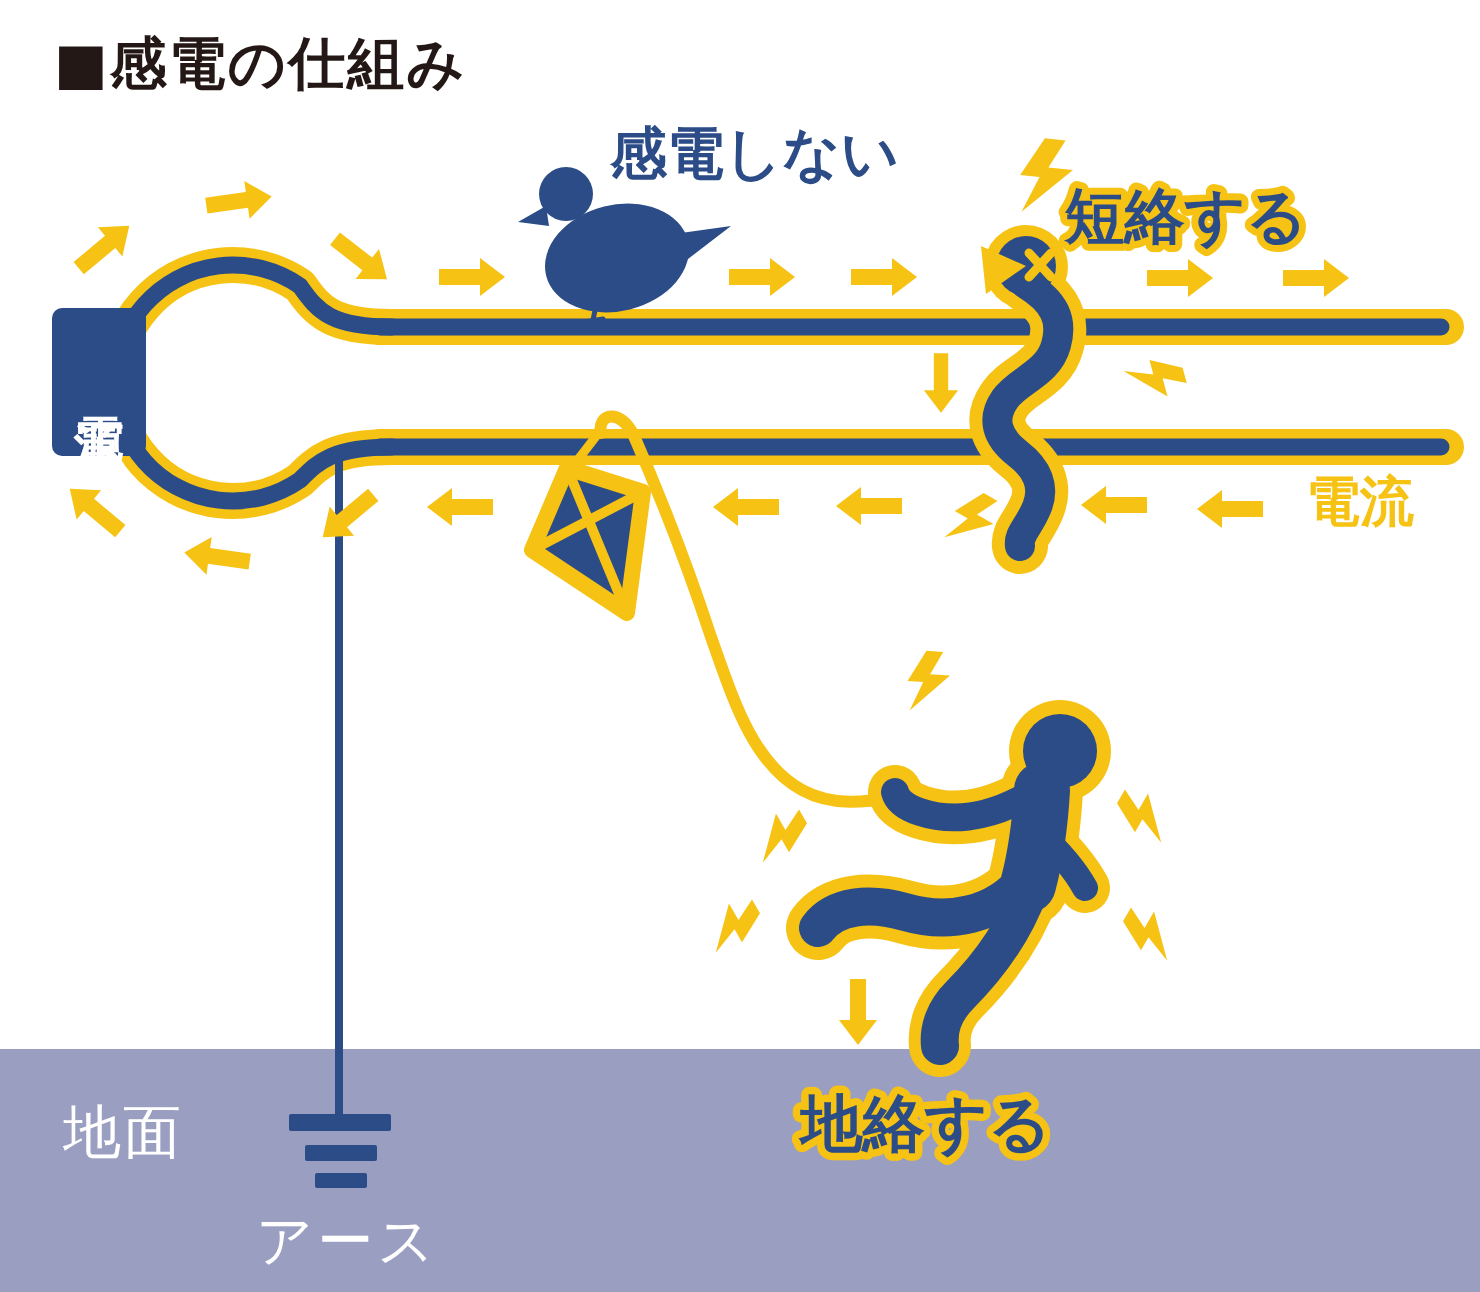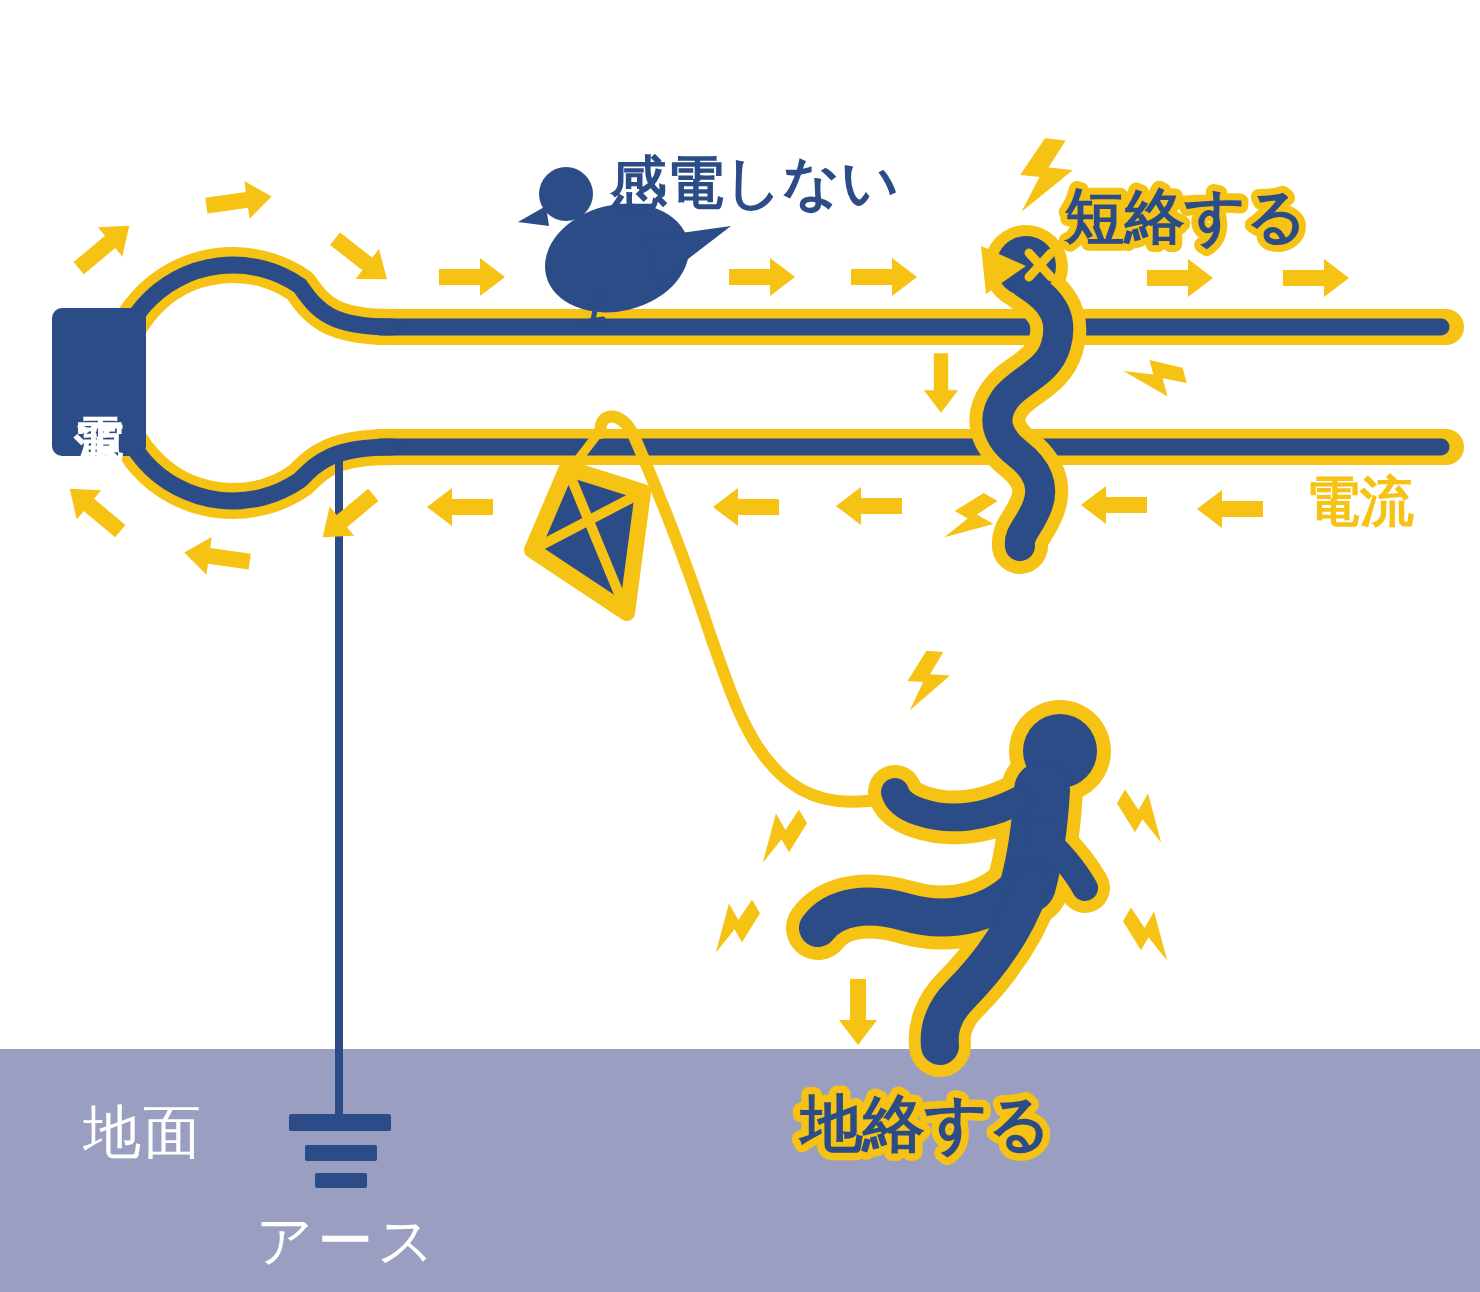--- a/index.html
+++ b/index.html
@@ -3,23 +3,23 @@
 <meta charset="utf-8">
 <style>
   html,body{margin:0;padding:0;background:#fff;}
   #stage{
     position:relative;width:1480px;height:1292px;overflow:hidden;background:#ffffff;
     font-family:"DejaVu Sans","Liberation Sans",sans-serif;
   }
   #stage svg{position:absolute;left:0;top:0;}
   .ovl{position:absolute;white-space:nowrap;line-height:1.05;}
   .title{left:54px;top:34px;font-size:57px;font-weight:700;color:#231815;letter-spacing:2px;}
-  .no-shock{left:610px;top:153px;font-size:57px;font-weight:600;color:#2B4C87;}
+  .no-shock{left:610px;top:124px;font-size:57px;font-weight:600;color:#2B4C87;}
   .current{left:1306px;top:474px;font-size:54px;font-weight:700;color:#F6C213;text-align:center;}
-  .ground-label{left:63px;top:1102px;font-size:58px;font-weight:500;color:#ffffff;letter-spacing:2px;margin-left:20px;}
+  .ground-label{left:63px;top:1102px;font-size:58px;font-weight:500;color:#ffffff;letter-spacing:2px;}
   .earth-label{left:256px;top:1212px;font-size:56px;font-weight:500;color:#ffffff;letter-spacing:4px;}
   .power-box{
     left:52px;top:308px;width:94px;height:148px;background:#2B4C87;border-radius:10px;
     display:flex;align-items:center;justify-content:center;
     writing-mode:vertical-rl;text-orientation:upright;
     color:#ffffff;font-size:50px;font-weight:600;letter-spacing:6px;
   }
   .svg-label{font-family:"DejaVu Sans","Liberation Sans",sans-serif;}
 </style>
 </head>
@@ -126,19 +126,20 @@
         <path d="M 1038 832 C 1060 852 1075 870 1085 888" stroke-width="26"></path>
         <path d="M 1025 880 C 995 915 950 925 905 912 C 870 902 835 905 818 928" stroke-width="38"></path>
         <path d="M 1030 888 C 1015 930 990 965 960 995 C 945 1010 938 1028 940 1046" stroke-width="38"></path>
       </g>
     </g>
 
     <text class="svg-label" x="1186" y="237" text-anchor="middle" font-size="60" font-weight="bold" fill="#2B4C87" stroke="#F6C213" stroke-width="14" stroke-linejoin="round" paint-order="stroke">短絡する</text>
     <text class="svg-label" x="926" y="1145" text-anchor="middle" font-size="62" font-weight="bold" fill="#2B4C87" stroke="#F6C213" stroke-width="15" stroke-linejoin="round" paint-order="stroke">地絡する</text>
   </svg>
 
+  <div class="ovl title">■感電の仕組み</div>
   <div class="ovl no-shock">感電しない</div>
   <div class="ovl power-box">電源</div>
   <div class="ovl current">電流</div>
   <div class="ovl ground-label">地面</div>
   <div class="ovl earth-label">アース</div>
 
 </div>
 
 </body></html>

